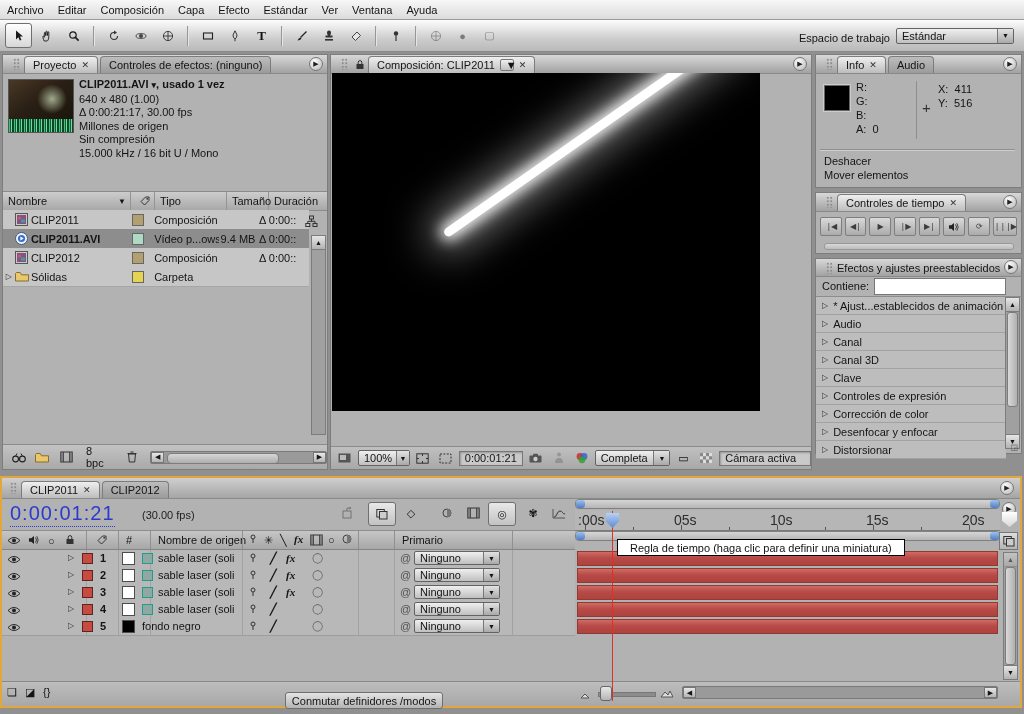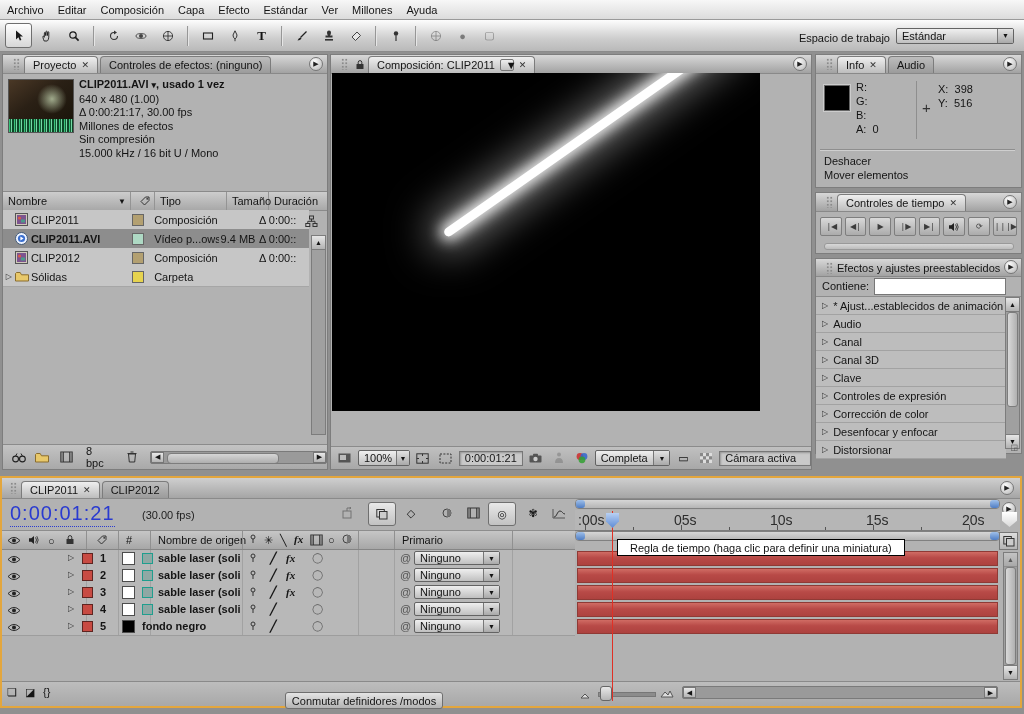--- a/index.html
+++ b/index.html
@@ -87,21 +87,21 @@
   #tl-fps{position:absolute;left:140px;top:31px;color:#222}
   .tlbtn{position:absolute;top:24px;width:26px;height:22px;display:flex;align-items:center;justify-content:center;border-radius:3px}
   .tlbtn.boxed{border:1px solid #6f6f6f;background:linear-gradient(#e8e8e8,#c2c2c2)}
   #tl-cols{position:absolute;left:0;top:52px;width:573px;height:18px;background:linear-gradient(#c6c6c6,#a7a7a7);
      border-top:1px solid #8d8d8d;border-bottom:1px solid #858585}
   .colsep{position:absolute;top:0;bottom:0;width:1px;background:#909090}
   .tl-row{position:absolute;left:0;width:573px;height:17px;background:#b8b8b8;border-bottom:1px solid #9d9d9d}
   .cell-line{position:absolute;top:0;bottom:0;width:1px;background:#a2a2a2}
   .lswatch{position:absolute;top:2px;width:13px;height:13px;border:1px solid #4d4d4d;box-sizing:border-box}
   .lmini{position:absolute;top:3px;width:11px;height:11px;border:1px solid #1f9e8e;background:#8fa8a4;box-sizing:border-box}
-  .lname{position:absolute;top:2px;font-weight:bold;white-space:nowrap;overflow:hidden;width:86px}
+  .lname{position:absolute;top:2px;font-weight:normal;white-space:nowrap;overflow:hidden;width:86px}
   .ldd{position:absolute;top:1px;width:86px;height:14px}
   .tl-chip{position:absolute;top:3px;width:11px;height:11px;border:1px solid #5e2420;box-sizing:border-box}
   #ruler{position:absolute;left:573px;top:32px;width:425px;height:20px;background:#b6b6b6;border-bottom:1px solid #7c7c7c;overflow:hidden}
   .rlabel{position:absolute;top:2px;font-size:14px;color:#2c2c2c}
   .rtick{position:absolute;bottom:0;width:1px;height:5px;background:#555}
   #navbar,#workarea{position:absolute;left:573px;width:425px;height:10px;background:linear-gradient(#d6d6d6,#b5b5b5);
      border:1px solid #808080;border-radius:4px;box-sizing:border-box}
   .navcap{position:absolute;top:0;width:9px;height:8px;background:linear-gradient(#9fc0ea,#4f7dc4);border-radius:3px}
   .bar-red{position:absolute;left:575px;width:421px;height:15px;border:1px solid #8f3a35;box-sizing:border-box;
      background:linear-gradient(#d06c64,#b84a47 45%,#ad423f)}
@@ -123,21 +123,21 @@
 <body>
 
 <div id="menubar">
     <div class="menuitem">Archivo</div>
     <div class="menuitem">Editar</div>
     <div class="menuitem">Composición</div>
     <div class="menuitem">Capa</div>
     <div class="menuitem">Efecto</div>
     <div class="menuitem">Estándar</div>
     <div class="menuitem">Ver</div>
-    <div class="menuitem">Millones</div>
+    <div class="menuitem">Ventana</div>
     <div class="menuitem">Ayuda</div>
   </div>
 
 <div id="toolbar">
   <span id="tools-holder" style="display:flex;align-items:center">
       <span class="tool selected">
         <svg width="12" height="12" viewBox="0 0 12 12">
           <path d="M3 .5 L3 9.5 L5.4 7.2 L6.8 10.6 L8.4 9.9 L7 6.6 L10 6.4 Z" fill="#1a1a1a"></path>
         </svg>
       </span>
@@ -250,21 +250,21 @@
     <span class="wave"></span>
   </div>
   <div class="abs" style="left:76px;top:23px">
     <div class="pline" style="font-weight:bold">
       <span>CLIP2011.AVI</span>
       <span class="tiny">▾</span><span>, usado 1 vez</span>
     </div>
     <div id="preview-lines">
         <div class="pline">640 x 480 (1.00)</div>
         <div class="pline">Δ 0:00:21:17, 30.00 fps</div>
-        <div class="pline">Millones de efectos</div>
+        <div class="pline">Millones de origen</div>
         <div class="pline">Sin compresión</div>
         <div class="pline">15.000 kHz / 16 bit U / Mono</div>
       </div>
   </div>
 
   <div class="ptable-head">
     <span class="pth" style="width:128px">
       <span>Nombre</span>
       <span style="margin-left:auto;margin-right:4px;font-size:8px">▼</span>
     </span>
@@ -497,21 +497,21 @@
       </span>
     <span class="pmenu" style="position:absolute;right:4px;top:2px">▶</span>
   </div>
   <div class="abs" style="left:8px;top:30px;width:24px;height:24px;background:#000;border:1px solid #666;box-shadow:0 0 0 1px #ccc"></div>
   <span class="ilabel" style="left:40px;top:26px"><span>R:</span></span>
   <span class="ilabel" style="left:40px;top:40px"><span>G:</span></span>
   <span class="ilabel" style="left:40px;top:54px"><span>B:</span></span>
   <span class="ilabel" style="left:40px;top:68px"><span>A:</span>&nbsp;&nbsp;<span>0</span></span>
   <div class="abs" style="left:100px;top:26px;width:1px;height:58px;background:#8e8e8e"></div>
   <span class="ilabel" style="left:106px;top:44px;font-size:15px;color:#333">+</span>
-  <span class="ilabel" style="left:122px;top:28px"><span>X:</span>&nbsp;&nbsp;<span>398</span></span>
+  <span class="ilabel" style="left:122px;top:28px"><span>X:</span>&nbsp;&nbsp;<span>411</span></span>
   <span class="ilabel" style="left:122px;top:42px"><span>Y:</span>&nbsp;&nbsp;<span>516</span></span>
   <div class="abs" style="left:4px;top:94px;width:195px;height:1px;background:#8e8e8e;box-shadow:0 1px 0 #cfcfcf"></div>
   <span class="ilabel" style="left:8px;top:100px">Deshacer</span>
   <span class="ilabel" style="left:8px;top:114px">Mover elementos</span>
 </div>
 
 <div class="panel" style="left:815px;top:192px;width:207px;height:62px">
   <div class="tabrow">
     <span class="grip"></span>
     <span class="tab active">

